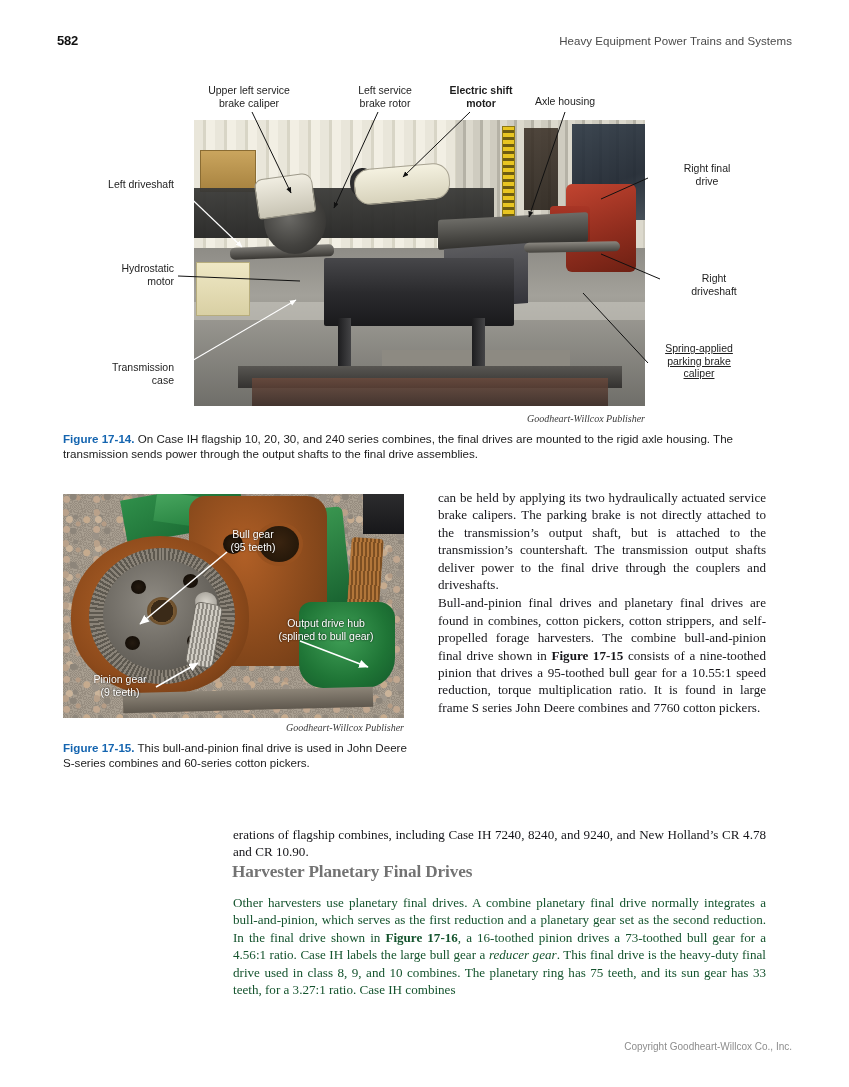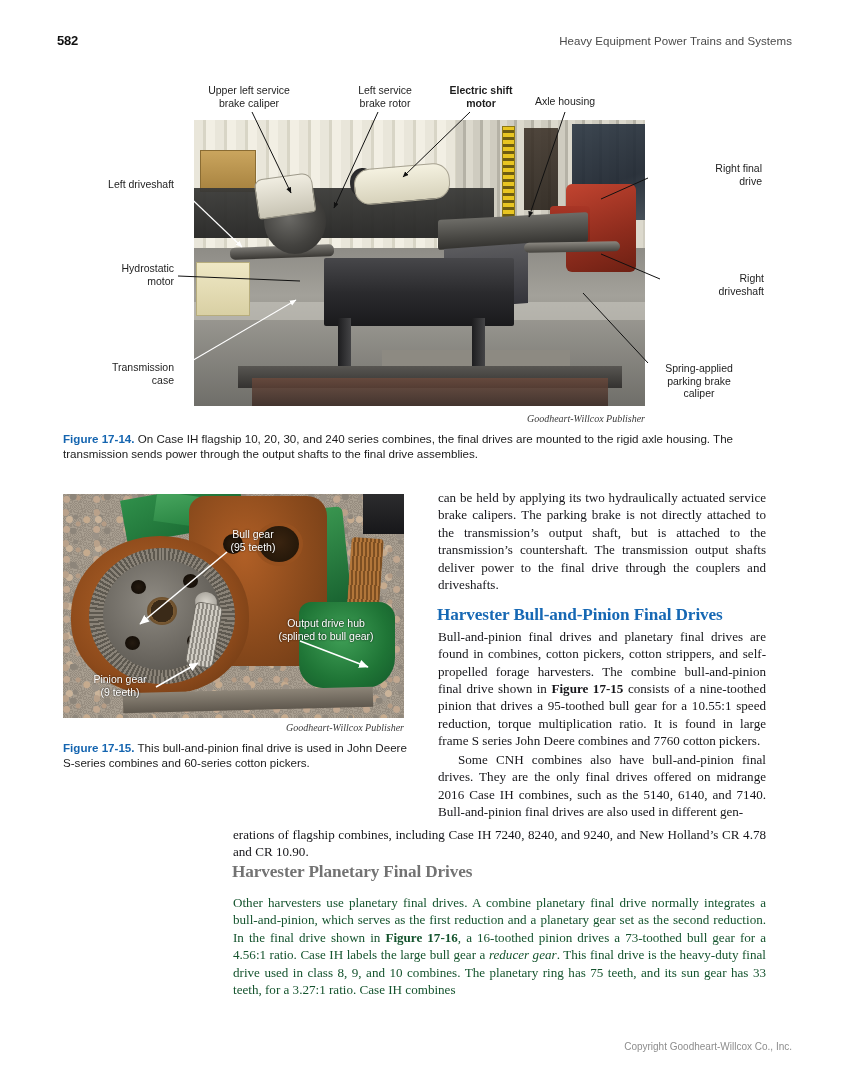--- a/index.html
+++ b/index.html
@@ -41,21 +41,21 @@
   .callout {
     position: absolute;
     font-family: "Liberation Sans", sans-serif;
     font-size: 10.5px;
     line-height: 12.5px;
     color: #1d1d1d;
     text-align: center;
     white-space: pre-line;
   }
   .callout.left  { text-align: right; }
-  .callout.right { text-align: right; }
+  .callout.right { text-align: center; }
 
   
   .leaders {
     position: absolute;
     left: 0; top: 0;
     width: 849px; height: 1087px;
     pointer-events: none;
   }
 
   
@@ -461,21 +461,21 @@
 <div class="callout left" style="left:66px; top:178px; width:108px;">Left driveshaft</div>
 <div class="callout left" style="left:66px; top:262px; width:108px;">Hydrostatic
 motor</div>
 <div class="callout left" style="left:66px; top:361px; width:108px;">Transmission
 case</div>
 
 <div class="callout right" style="left:652px; top:162px; width:110px;">Right final
 drive</div>
 <div class="callout right" style="left:664px; top:272px; width:100px;">Right
 driveshaft</div>
-<div class="callout" style="left:640px; top:362px; width:118px;">Spring-applied
+<div class="callout" style="left:640px; top:342px; width:118px;text-decoration:underline;">Spring-applied
 parking brake
 caliper</div>
 
 <div id="fig15-photo">
   <div class="p2-gravel"></div>
   <div class="p2-green-top"></div>
   <div class="p2-green-top2"></div>
   <div class="p2-darkobj"></div>
   <div class="p2-greenarm"></div>
   <div class="p2-housing"></div>
@@ -539,25 +539,23 @@
 
 <div class="credit" style="left:204px; top:722px; width:200px;">Goodheart-Willcox Publisher</div>
 
 <div class="caption" style="left:63px; top:740px; width:345px;">
   <span class="fignum">Figure 17-15.</span><span> This bull-and-pinion final drive is used in John Deere S-series combines and 60-series cotton pickers.</span>
 </div>
 
 <div class="col-right">
   <p>can be held by applying its two hydraulically actuated service brake calipers. The parking brake is not directly attached to the transmission’s output shaft, but is attached to the transmission’s countershaft. The transmission output shafts deliver power to the final drive through the couplers and driveshafts.</p>
 
-  <div class="h2">Harvester Bull-and-Pinion Final Drives</div>
 
   <p><span>Bull-and-pinion final drives and planetary final drives are found in combines, cotton pickers, cotton strippers, and self-propelled forage harvesters. The combine bull-and-pinion final drive shown in </span><span class="bold">Figure 17-15</span><span> consists of a nine-toothed pinion that drives a 95-toothed bull gear for a 10.55:1 speed reduction, torque multiplication ratio. It is found in large frame S series John Deere combines and 7760 cotton pickers.</span></p>
 
-  <p class="indent">Some CNH combines also have bull-and-pinion final drives. They are the only final drives offered on midrange 2016 Case IH combines, such as the 5140, 6140, and 7140. Bull-and-pinion final drives are also used in different gen-</p>
 </div>
 
 <div class="fullwidth">
   <p>erations of flagship combines, including Case IH 7240, 8240, and 9240, and New Holland’s CR 4.78 and CR 10.90.</p>
 </div>
 
 <div class="h2-standalone">Harvester Planetary Final Drives</div>
 
 <div class="fullwidth2">
   <p><span>Other harvesters use planetary final drives. A combine planetary final drive normally integrates a bull-and-pinion, which serves as the first reduction and a planetary gear set as the second reduction. In the final drive shown in </span><span class="bold">Figure 17-16</span><span>, a 16-toothed pinion drives a 73-toothed bull gear for a 4.56:1 ratio. Case IH labels the large bull gear a </span><span class="ital">reducer gear</span><span>. This final drive is the heavy-duty final drive used in class 8, 9, and 10 combines. The planetary ring has 75 teeth, and its sun gear has 33 teeth, for a 3.27:1 ratio. Case IH combines</span></p>

